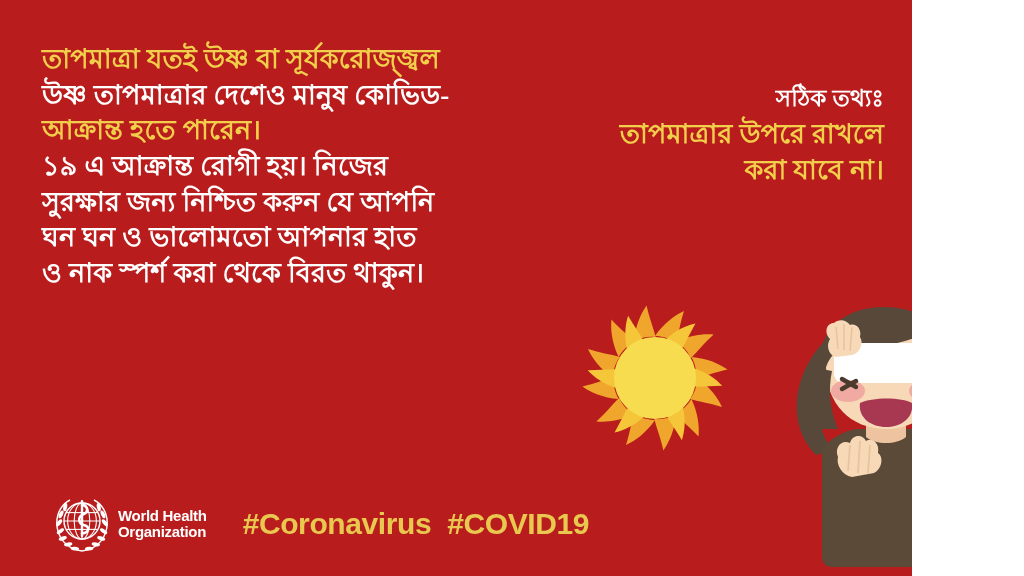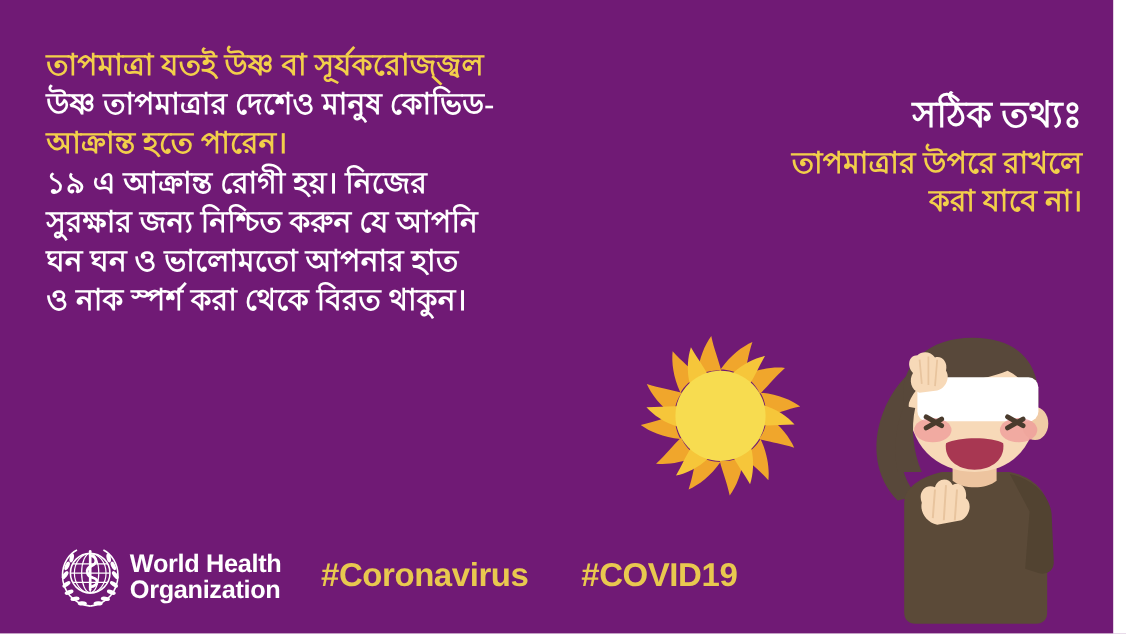--- a/index.html
+++ b/index.html
@@ -2,24 +2,24 @@
 <html><head>
 <meta charset="utf-8">
 <style>
   html, body {
     margin: 0;
     padding: 0;
     background: #ffffff;
   }
   #poster {
     position: relative;
-    width: 1012px;
+    width: 912px;
     height: 576px;
     overflow: hidden;
-    background: #701a75;
+    background: #b91c1c;
     font-family: "Liberation Sans", "DejaVu Sans", sans-serif;
   }
 
   
   .left-block {
     position: absolute;
     left: 28px;
     top: 42px;
     width: 500px;
   }
@@ -42,21 +42,21 @@
   .right-block {
     position: absolute;
     right: 28px;
     top: 84px;
     width: 470px;
     text-align: right;
   }
   .right-block .heading {
     display: block;
     color: #ffffff;
-    font-size: 33px;
+    font-size: 23px;
     margin-bottom: 3px;
   }
   .right-block .line {
     display: block;
     white-space: nowrap;
     color: #f2cf4a;
   }
 
   
   .sun-wrap {
@@ -87,31 +87,31 @@
     align-items: center;
   }
   .who-logo {
     display: flex;
     align-items: center;
   }
   .who-emblem { width: 60px; height: 60px; display: block; }
   .who-name {
     color: #ffffff;
     font-weight: 700;
-    font-size: 23px;
+    font-size: 15px;
     line-height: 1.06;
     letter-spacing: -0.3px;
     margin-left: 6px;
   }
   .who-name span { display: block; }
   .hashtags {
     display: flex;
     align-items: center;
     margin-left: 36px;
-    gap: 48px;
+    gap: 16px;
   }
   .hashtag {
     color: #e8c84f;
     font-weight: 700;
     font-size: 30px;
     letter-spacing: -0.4px;
   }
 </style>
 </head>
 <body>

